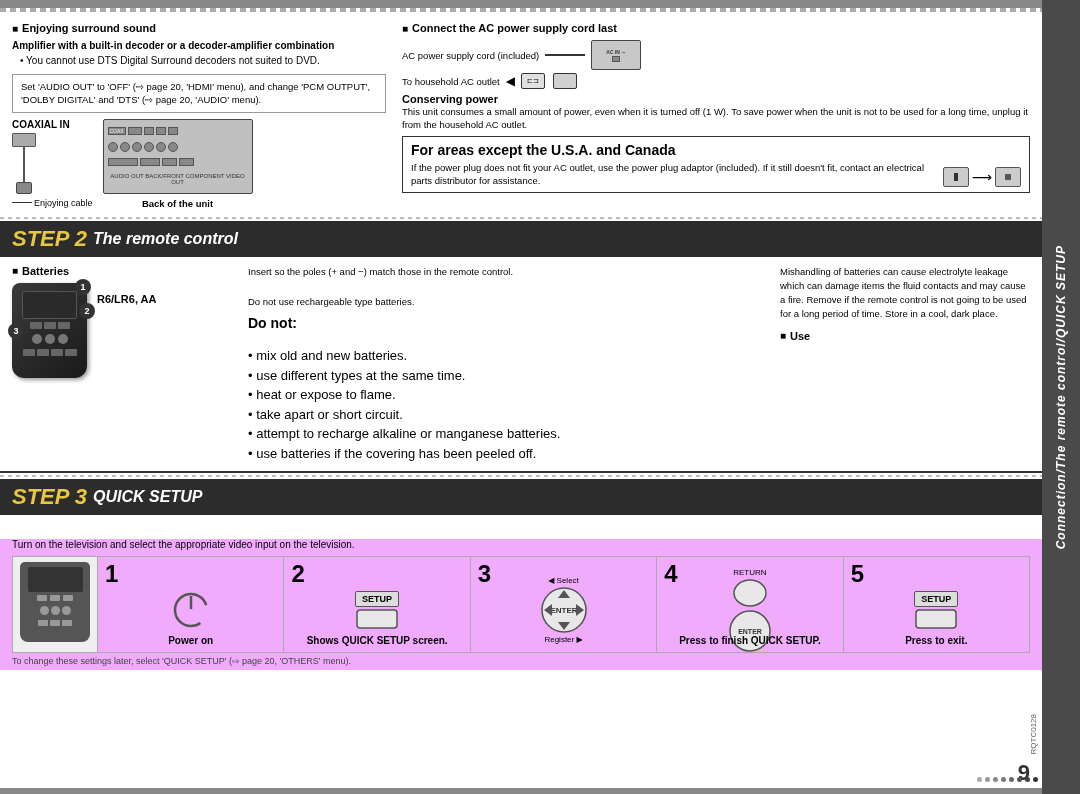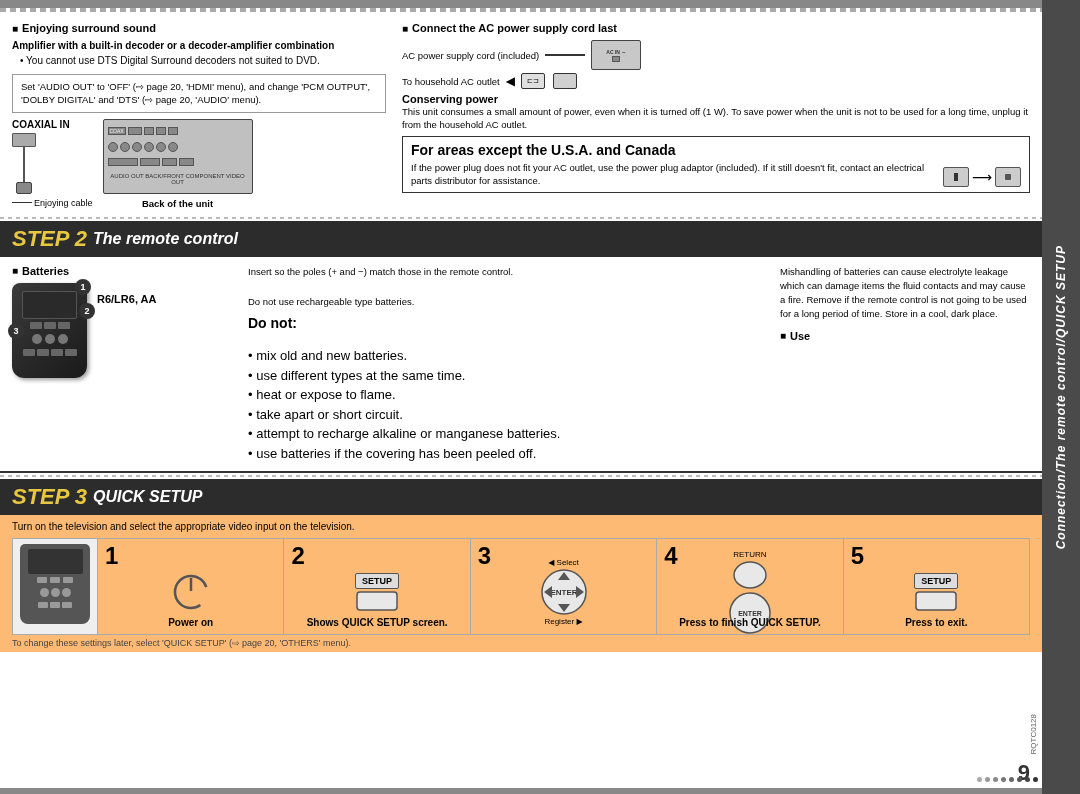--- a/index.html
+++ b/index.html
@@ -211,22 +211,23 @@
       gap: 6px;
     }
 
     .step3-num {
       font-size: 22px;
       color: #e8c840;
       font-style: italic;
     }
 
     .step3-content {
-      padding: 6px 12px 4px;
-      background: #fdba74;
+      padding: 0 12px 4px;
+      background: #f0abfc;
+      margin-top: 24px;
     }
 
     .step3-instruction {
       font-size: 10px;
       margin-bottom: 6px;
     }
 
     
     .top-dashed {
       height: 4px;

